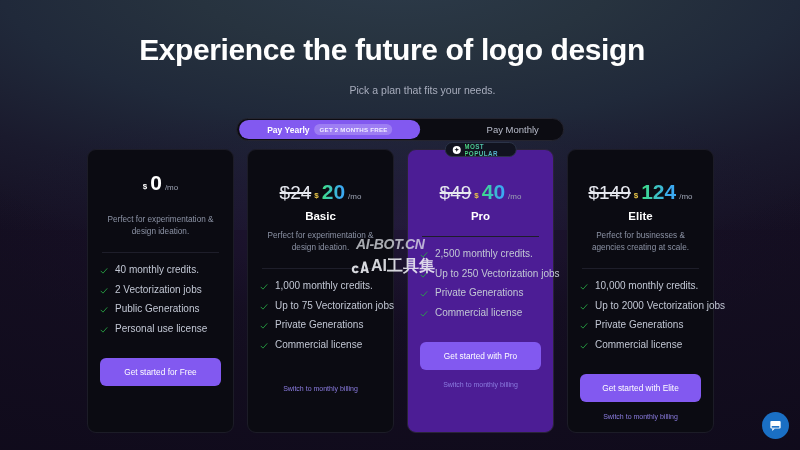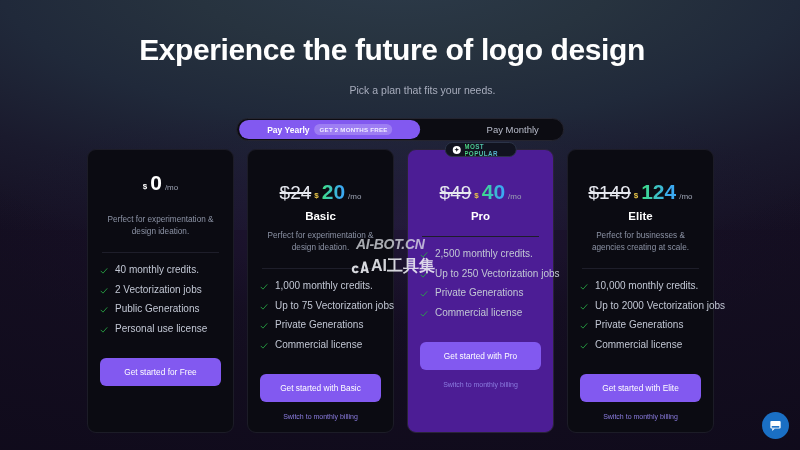--- a/index.html
+++ b/index.html
@@ -436,21 +436,21 @@
           </li>
           <li class="feature">
             <span class="check">
               <svg viewBox="0 0 24 24" xmlns="http://www.w3.org/2000/svg">
                 <path d="M3 12.5 L9 18.5 L21 5" fill="none" stroke="#28a745" stroke-width="2.6" stroke-linecap="round" stroke-linejoin="round"></path>
               </svg>
             </span>
             <span>Commercial license</span>
           </li>
         </ul>
-        <div class="cta-wrap"><button class="cta">Get started with Basic</button><a class="switch-link">Switch to monthly billing</a></div>
+        <div class="cta-wrap"><a class="switch-link">Switch to monthly billing</a></div>
       </div>
       <div class="card featured">
         <div class="badge-popular">
           <span class="spark">
             <svg viewBox="0 0 24 24" xmlns="http://www.w3.org/2000/svg">
               <path d="M12 1.5 L14.6 8.2 L21.5 10.8 L14.6 13.4 L12 20.2 L9.4 13.4 L2.5 10.8 L9.4 8.2 Z" fill="#15161f"></path>
             </svg>
           </span>
           <span class="badge-text">MOST POPULAR</span>
         </div>

